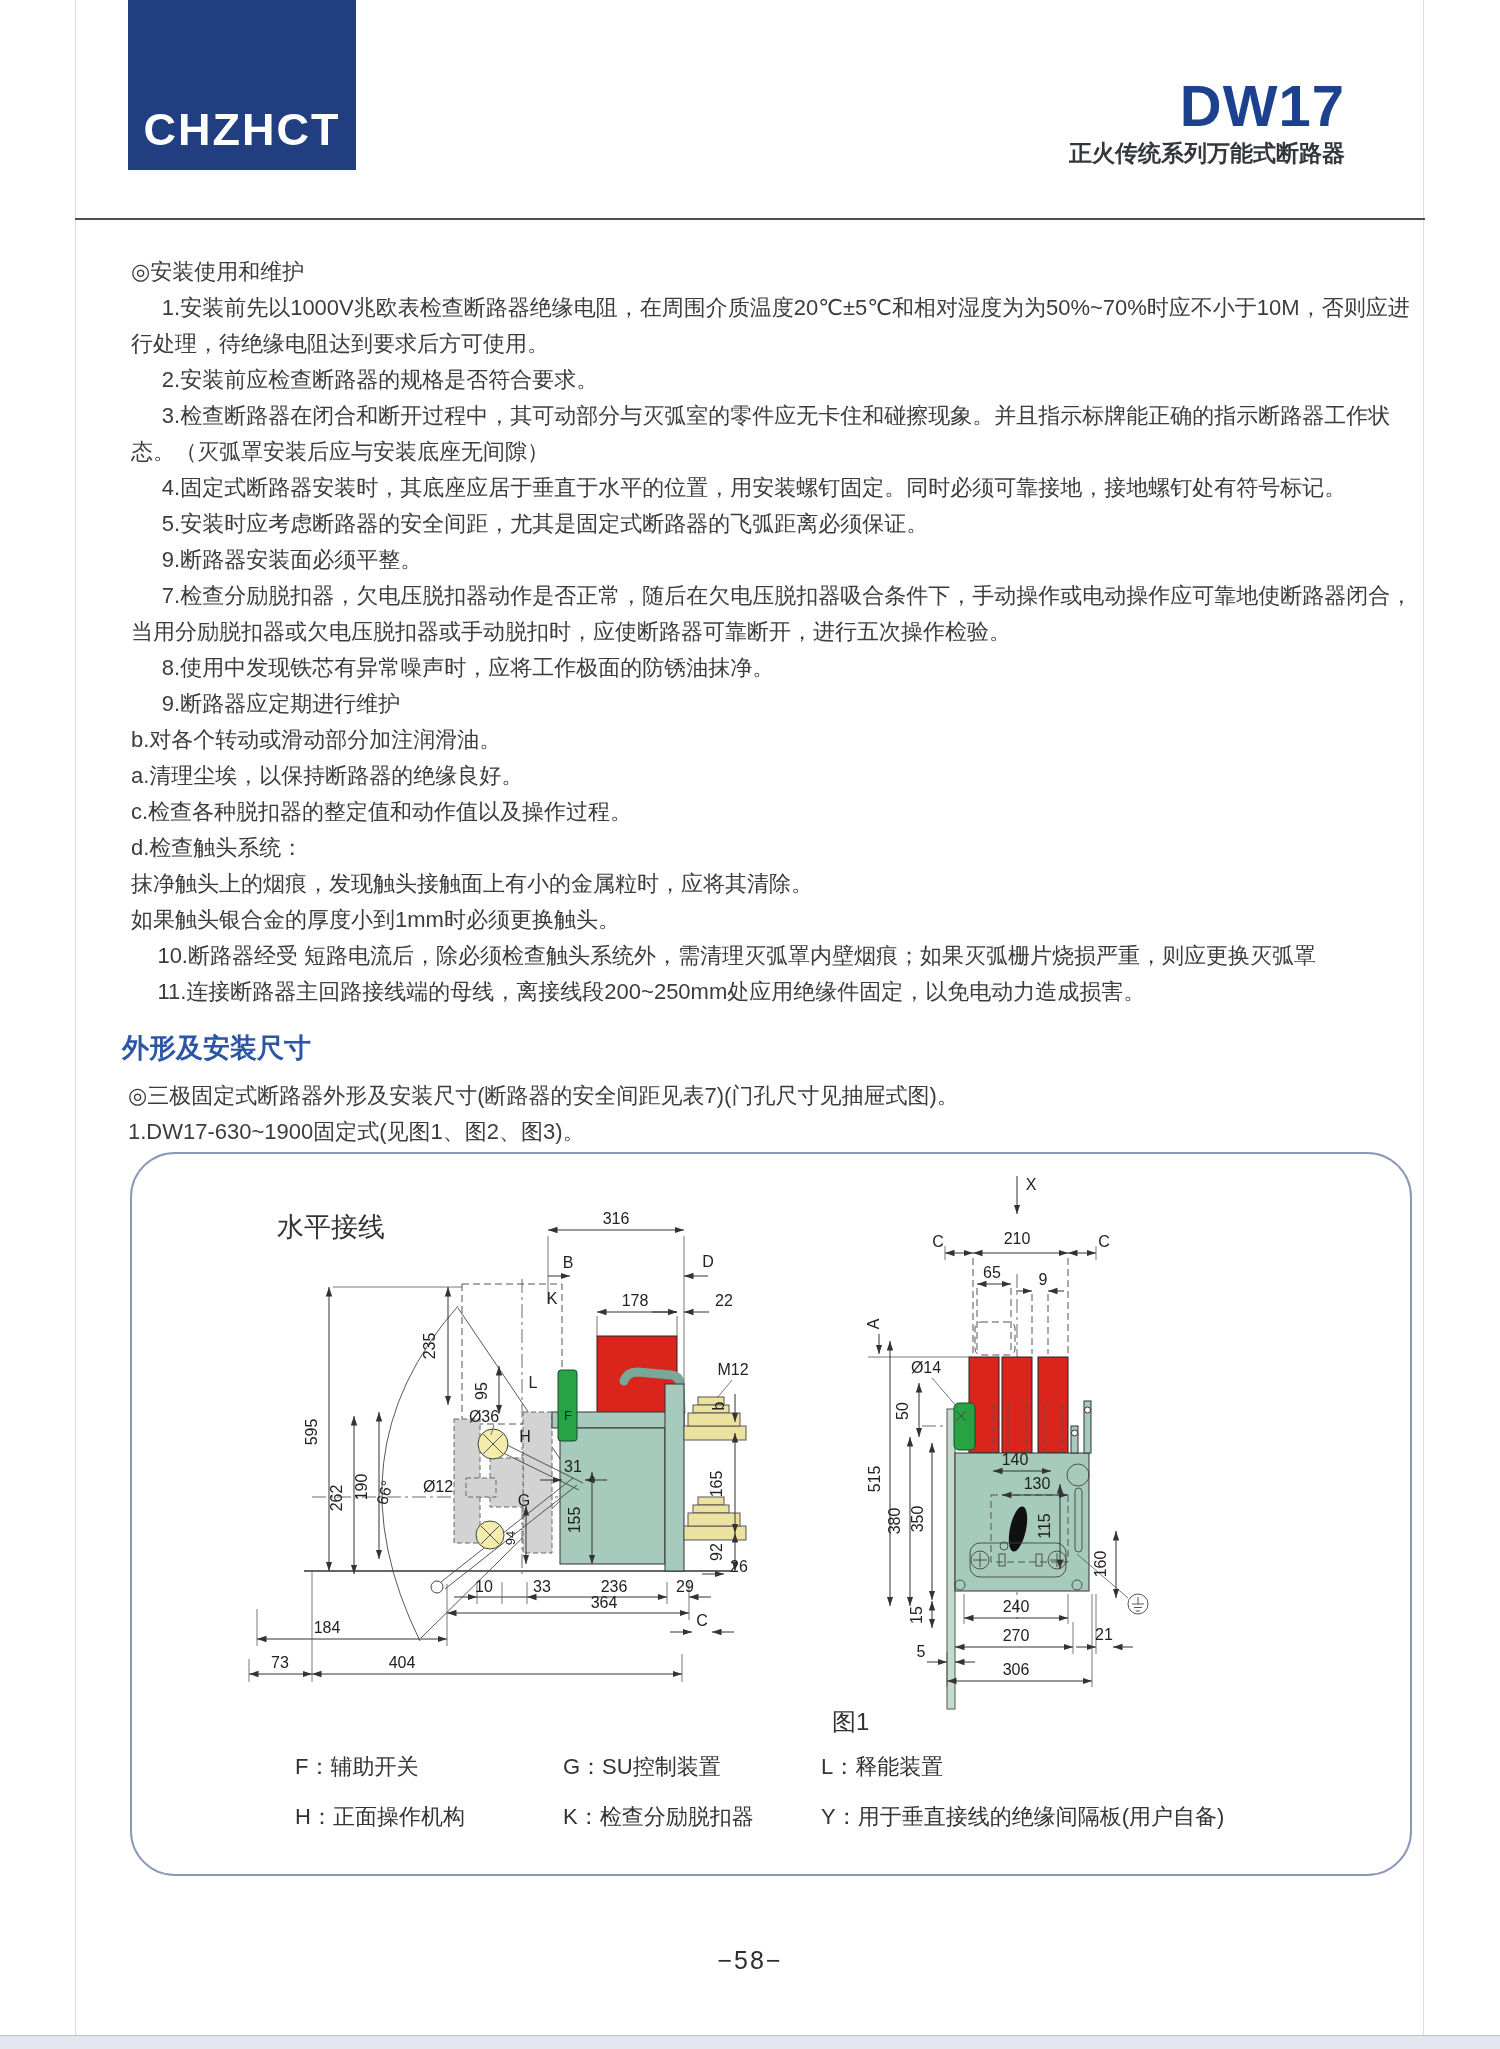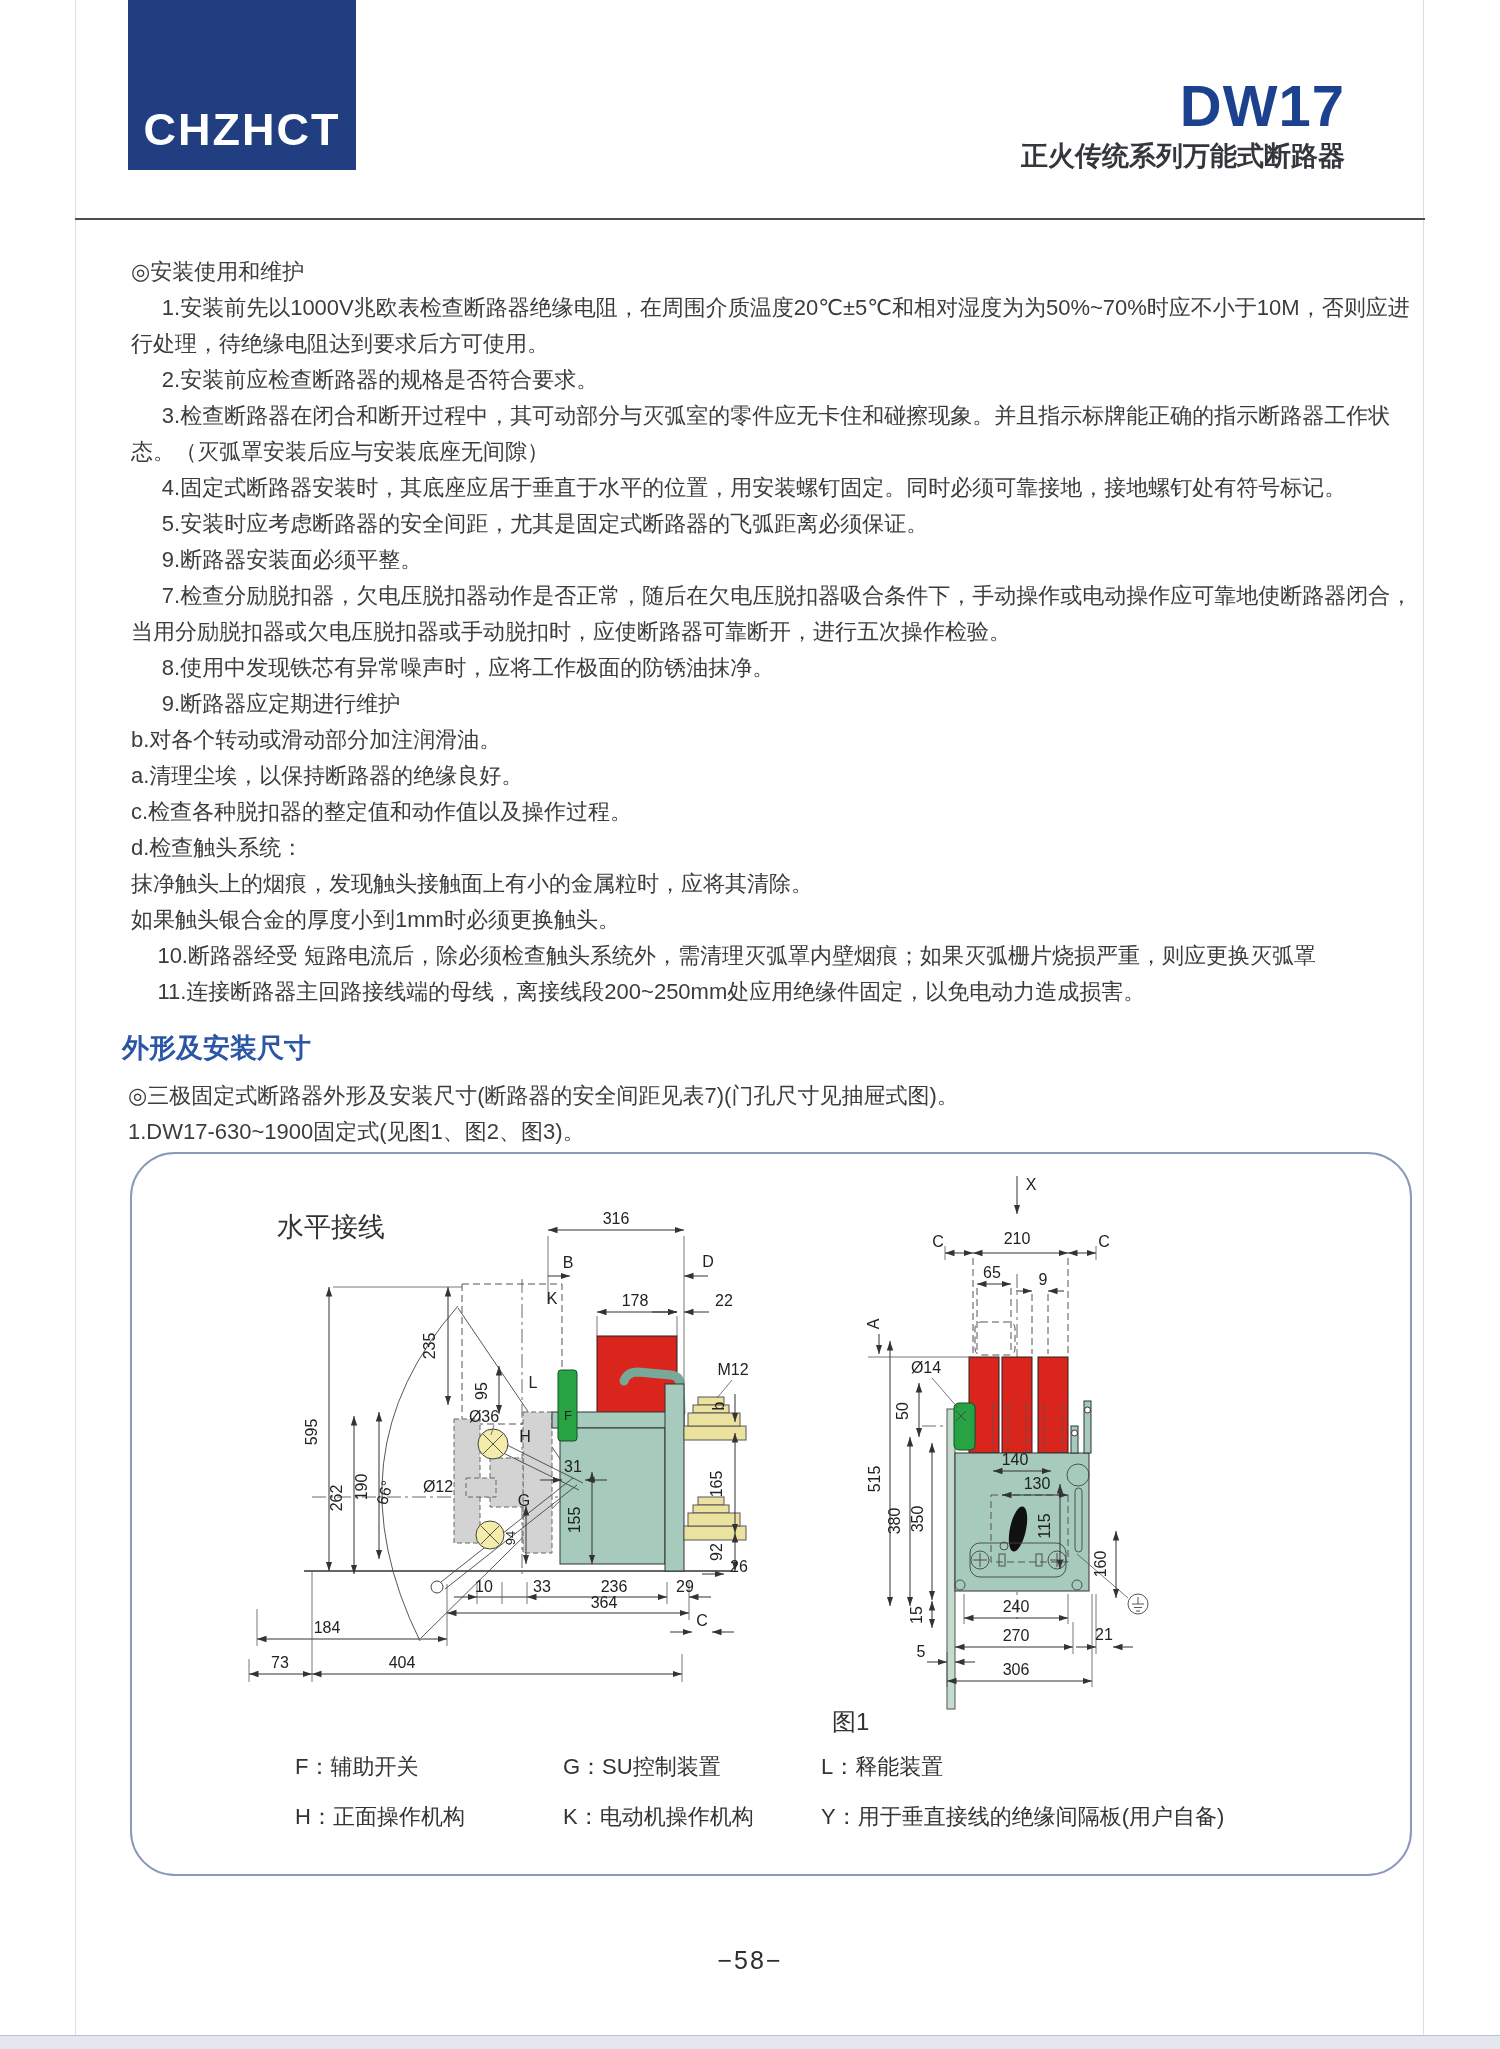--- a/index.html
+++ b/index.html
@@ -8,21 +8,21 @@
     font-family:"Liberation Sans","DejaVu Sans",sans-serif;color:#3c3c3c;
     overflow:hidden;
   }
   .edge-v{position:absolute;top:0;bottom:0;width:1px;background:#dedede;}
   .bottom-band{position:absolute;left:0;right:0;bottom:0;height:13px;background:#e4e7ef;border-top:1px solid #b8c0d4;}
   
   .logo{position:absolute;left:128px;top:0;width:228px;height:170px;background:#203e80;}
   .logo span{position:absolute;left:0;right:0;bottom:14px;text-align:center;color:#ffffff;
     font-weight:bold;font-size:45px;letter-spacing:2px;}
   .model{position:absolute;right:155px;top:72px;font-size:58px;font-weight:bold;color:#1c418f;letter-spacing:1px;}
-  .series{position:absolute;right:155px;top:138px;font-size:27px;font-weight:bold;color:#33363b;}
+  .series{position:absolute;right:155px;top:138px;font-size:23px;font-weight:bold;color:#33363b;}
   .header-rule{position:absolute;left:75px;right:75px;top:218px;height:2px;background:#4d4d4d;}
   
   .bodytext{position:absolute;left:120px;top:254px;width:1282px;font-size:22px;line-height:36px;color:#3c3c3c;margin-left:11px;}
   .bodytext p{margin:0;}
   .it{text-indent:1.4em;}
   .it2{text-indent:1.2em;}
   .sub{margin-left:4.4em;}
   .sub2{margin-left:5.1em;}
   
   .sec-title{position:absolute;left:122px;top:1030px;font-size:27px;font-weight:bold;color:#2b55a5;}
@@ -377,19 +377,19 @@
   <div class="figcaption">图1</div>
 
   <div class="legend">
     <div class="legend-row">
       <span class="c1">F：辅助开关</span>
       <span class="c2">G：SU控制装置</span>
       <span class="c3">L：释能装置</span>
     </div>
     <div class="legend-row">
       <span class="c1">H：正面操作机构</span>
-      <span class="c2">K：电动机操作机构</span>
+      <span class="c2">K：检查分励脱扣器</span>
       <span class="c3">Y：用于垂直接线的绝缘间隔板(用户自备)</span>
     </div>
   </div>
 </div>
 
 <div class="pageno">−58−</div>
 
 </body></html>

